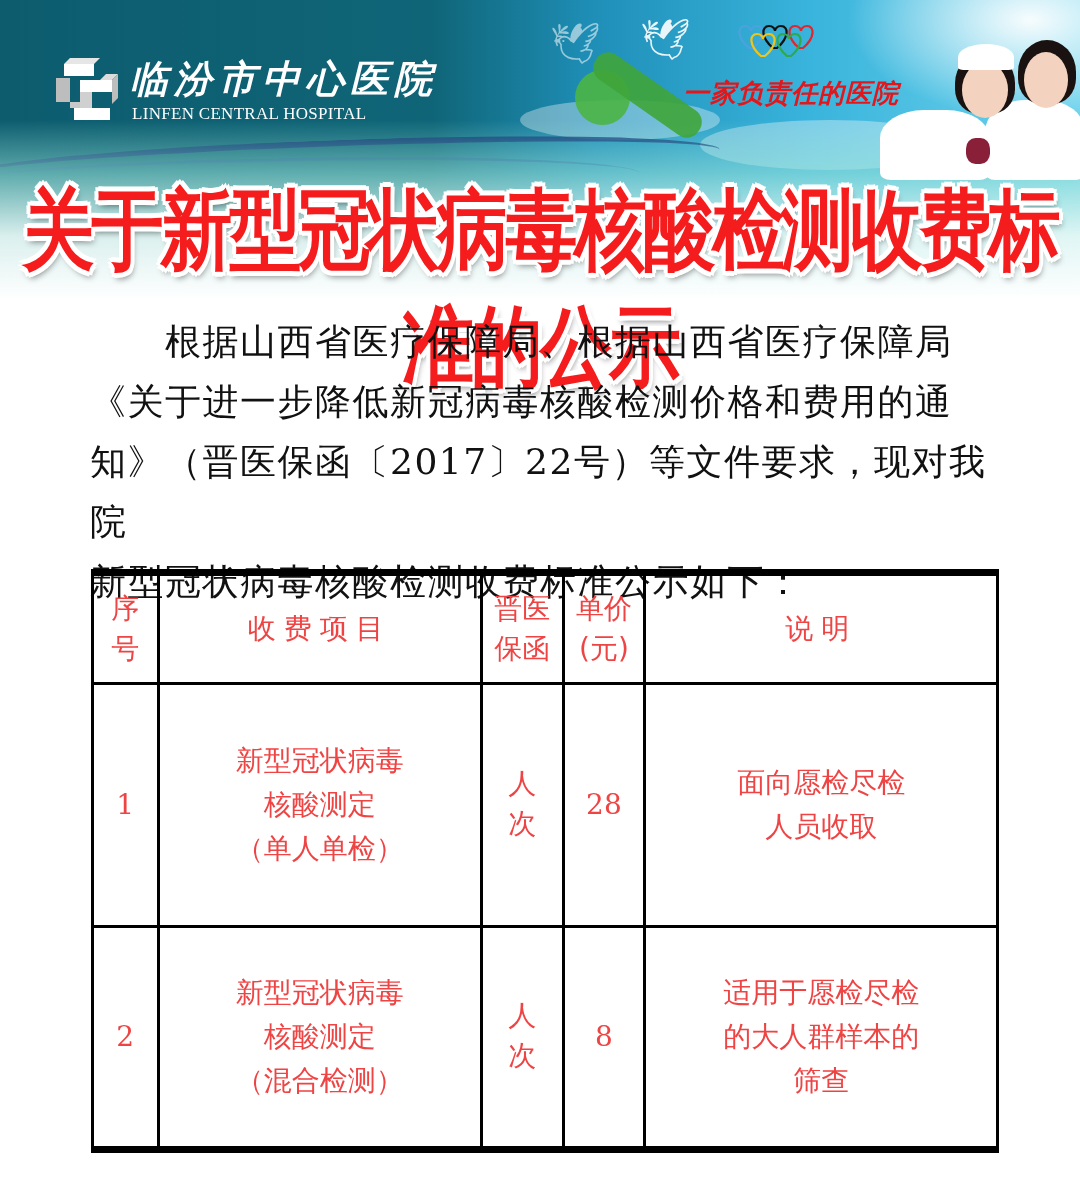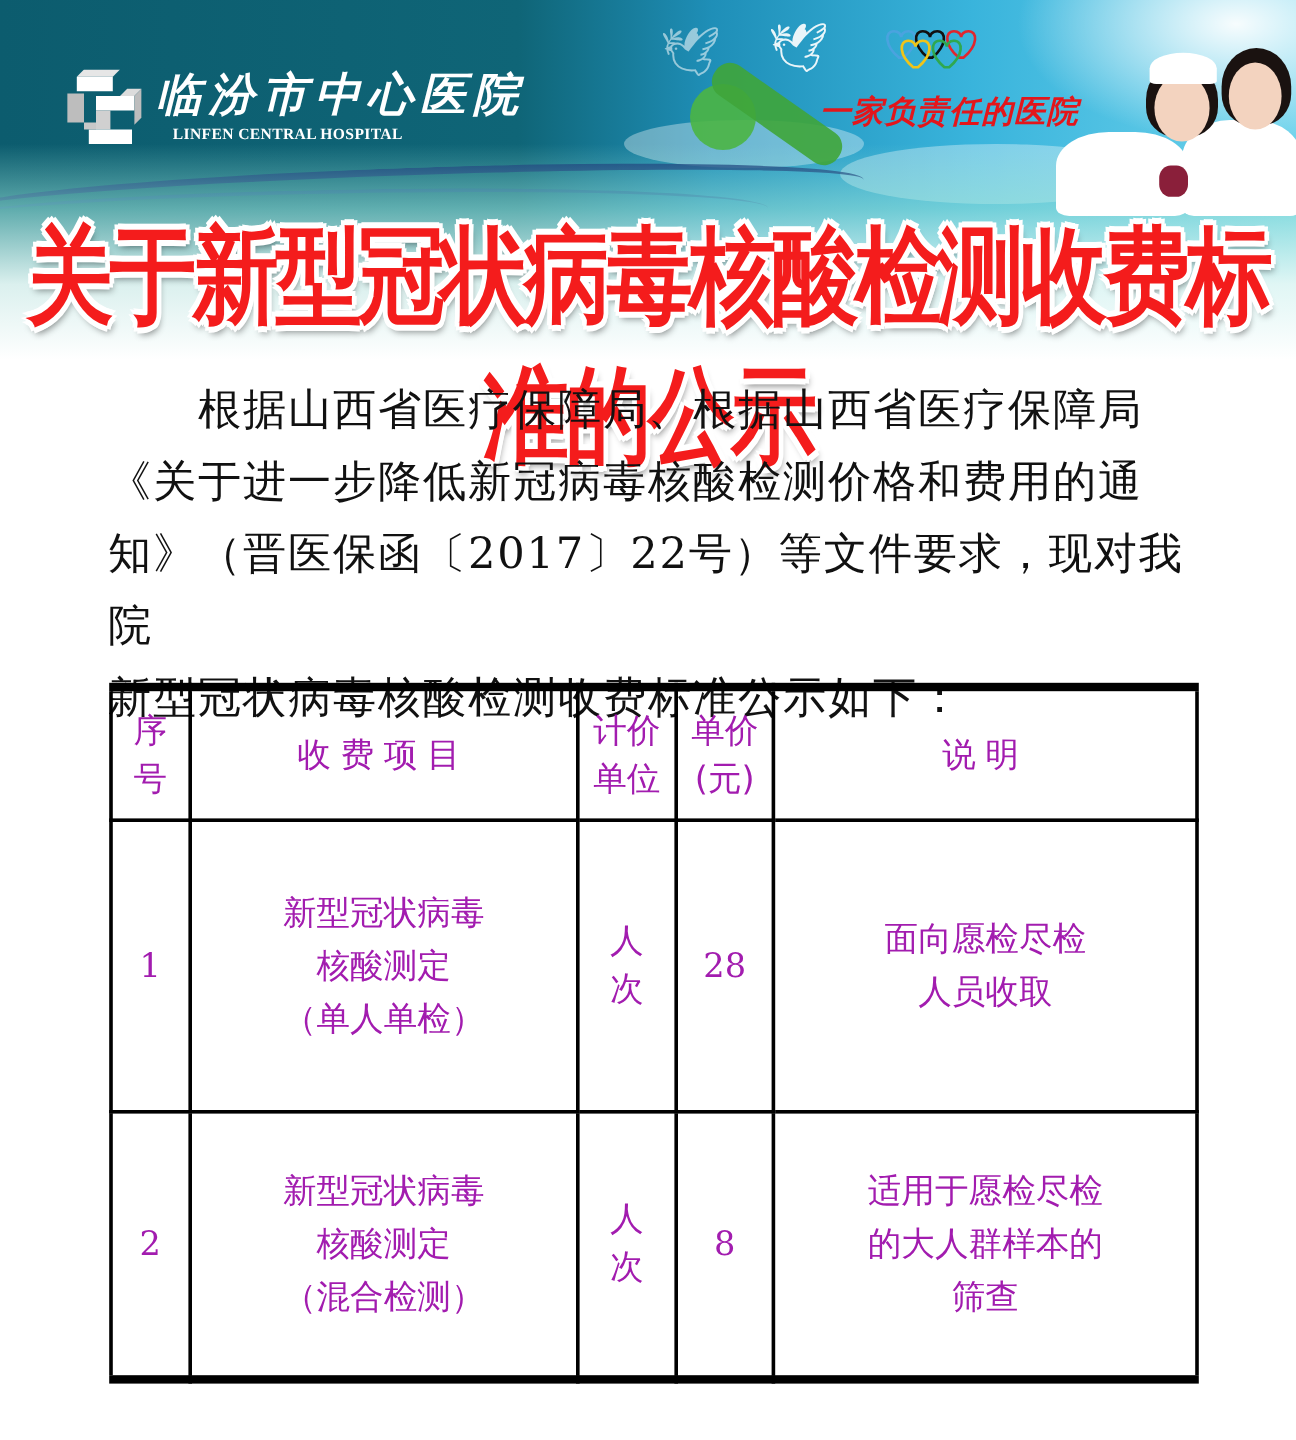--- a/index.html
+++ b/index.html
@@ -10,35 +10,35 @@
       linear-gradient(90deg,#0c5c6e 0%,#0f6577 40%,#1f8fb8 55%,#39b4dc 75%,#6fd3ec 100%);}
   .banner .fade{position:absolute;left:0;top:120px;width:1080px;height:180px;
     background:linear-gradient(180deg,rgba(255,255,255,0) 0%,rgba(150,225,215,0.6) 30%,rgba(230,248,245,0.95) 65%,#ffffff 100%);}
   .banner .swoosh{position:absolute;left:-40px;top:140px;width:760px;height:40px;border-radius:50%;
     border-top:6px solid rgba(10,40,110,0.75);transform:rotate(-2deg);}
   .banner .swoosh2{position:absolute;left:-60px;top:158px;width:700px;height:40px;border-radius:50%;
     border-top:3px solid rgba(20,70,140,0.5);transform:rotate(-1deg);}
   .banner .cloud{position:absolute;border-radius:50%;background:rgba(255,255,255,0.35);}
   .logo{position:absolute;left:56px;top:58px;width:62px;height:62px;}
   .logo-cn{position:absolute;left:130px;top:54px;font-size:38px;color:#ffffff;letter-spacing:6px;font-style:italic;font-weight:bold;font-family:Liberation Mono, monospace;}
-  .logo-en{position:absolute;left:144px;top:104px;font-size:13px;color:#ffffff;font-family:"Liberation Serif",serif;letter-spacing:0.3px;font-weight:bold;}
+  .logo-en{position:absolute;left:132px;top:104px;font-size:17px;color:#ffffff;font-family:"Liberation Serif",serif;letter-spacing:0.3px;}
   .rings{position:absolute;left:735px;top:18px;width:95px;height:40px;}
   .dove{position:absolute;color:rgba(255,255,255,0.9);font-size:40px;}
   .key{position:absolute;left:585px;top:80px;width:125px;height:30px;background:#3fa53a;border-radius:14px;transform:rotate(35deg);opacity:0.9;}
   .key2{position:absolute;left:575px;top:70px;width:55px;height:55px;background:#4bb544;border-radius:50%;opacity:0.9;}
   .slogan{position:absolute;left:683px;top:76px;font-size:26px;color:#e3161b;font-style:italic;font-weight:bold;letter-spacing:1px;font-family:"DejaVu Serif",serif;}
   .nurse{position:absolute;background:#ffffff;border-radius:40% 40% 10% 10%;}
   .face{position:absolute;background:#f3d3bf;border-radius:50%;}
   .hair{position:absolute;background:#1a1210;border-radius:50% 50% 40% 40%;}
   .title{position:absolute;left:0;top:172px;width:1080px;text-align:center;font-family:"DejaVu Sans",sans-serif;font-weight:bold;font-size:72px;color:#f41c1c;letter-spacing:-3px;
     transform:scaleY(1.22);transform-origin:top center;
     text-shadow:3px 3px 0 #fff,-3px -3px 0 #fff,3px -3px 0 #fff,-3px 3px 0 #fff,0 4px 0 #fff,4px 0 0 #fff,0 -4px 0 #fff,-4px 0 0 #fff,2px 5px 6px rgba(0,0,0,0.45);}
   .body-text{position:absolute;left:90px;top:312px;width:900px;font-size:36px;line-height:60px;color:#111;letter-spacing:1.5px;}
   .body-text p{margin:0;text-indent:0;}
-  table.fees{position:absolute;left:91px;top:569px;width:908px;border-collapse:collapse;border-top:7px solid #000;border-bottom:7px solid #000;border-left:3px solid #000;border-right:3px solid #000;font-family:"DejaVu Sans",sans-serif;color:#a21caf;}
+  table.fees{position:absolute;left:91px;top:569px;width:908px;border-collapse:collapse;border-top:7px solid #000;border-bottom:7px solid #000;border-left:3px solid #000;border-right:3px solid #000;font-family:"DejaVu Sans",sans-serif;color:#ef4444;}
   table.fees td,table.fees th{border:3px solid #000;text-align:center;vertical-align:middle;padding:0;font-weight:normal;}
   table.fees th{height:106px;font-size:28px;line-height:40px;}
   table.fees td{font-size:28px;line-height:44px;}
   .r1 td{height:240px;}
   .r2 td{height:218px;}
   .serif-num{font-family:"DejaVu Serif","Liberation Serif",serif;font-size:28px;}
   .vert{display:inline-block;width:1.1em;word-break:break-all;line-height:40px;}
   .spaced{letter-spacing:8px;text-align:right;}
 </style>
 </head>
@@ -107,21 +107,21 @@
     <col style="width:65px">
       <col style="width:321px">
       <col style="width:81px">
       <col style="width:81px">
       <col style="width:350px">
   </colgroup>
   <tbody>
       <tr>
     <th><span class="vert">序号</span></th>
     <th><span class="spaced">收费项目</span></th>
-    <th><span class="vert" style="width:2.2em">计价单位</span></th>
+    <th><span class="vert" style="width:2.2em">晋医保函</span></th>
     <th><span class="vert" style="width:2.2em">单价(元)</span></th>
     <th><span class="spaced">说明</span></th>
   </tr>
   <tr class="r1">
     <td class="serif-num">1</td>
     <td>
       <div>新型冠状病毒</div>
       <div>核酸测定</div>
       <div>（单人单检）</div>
     </td>

